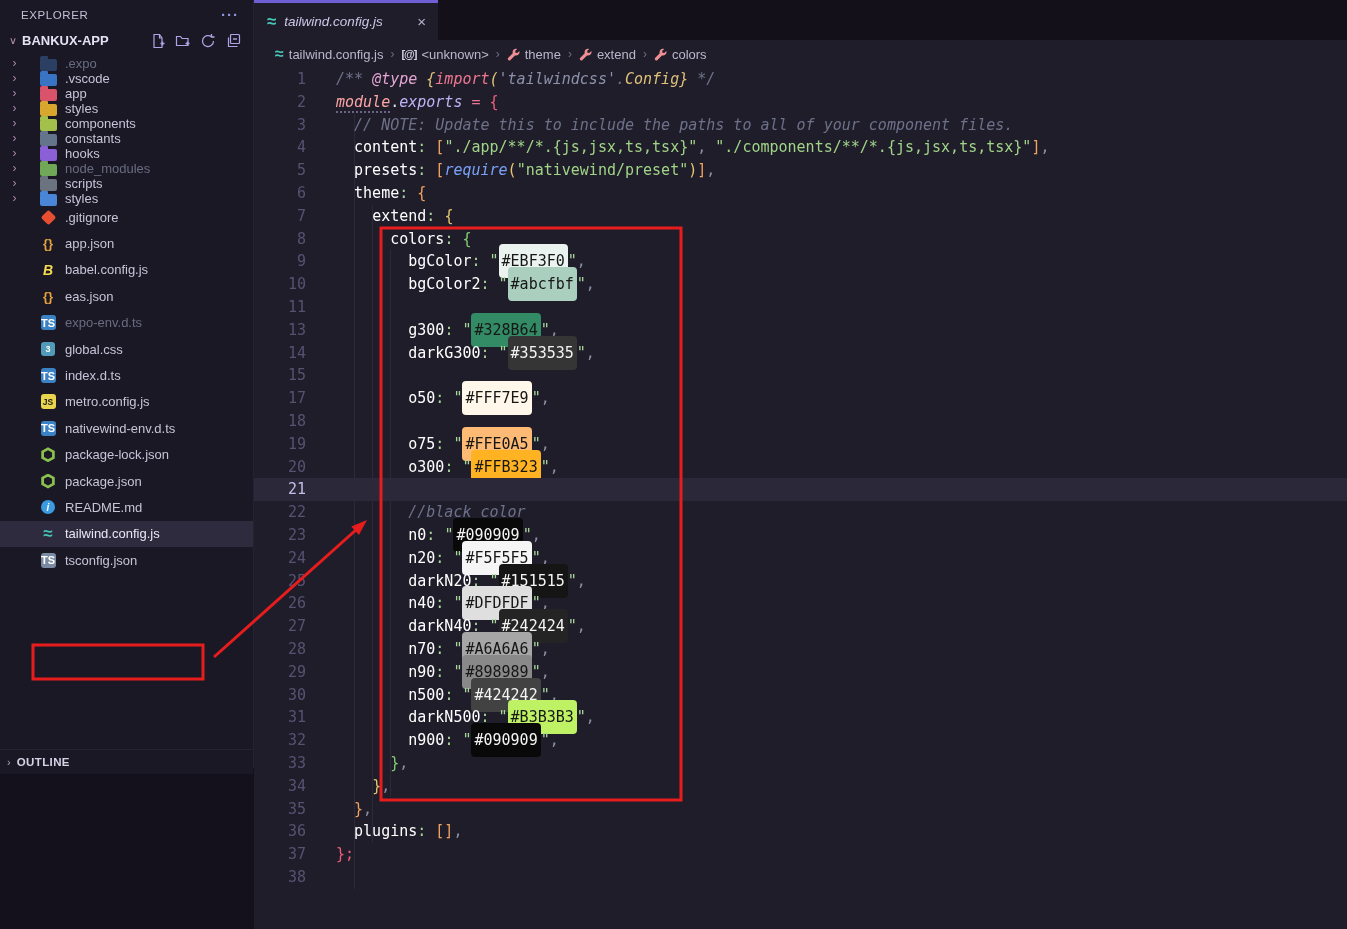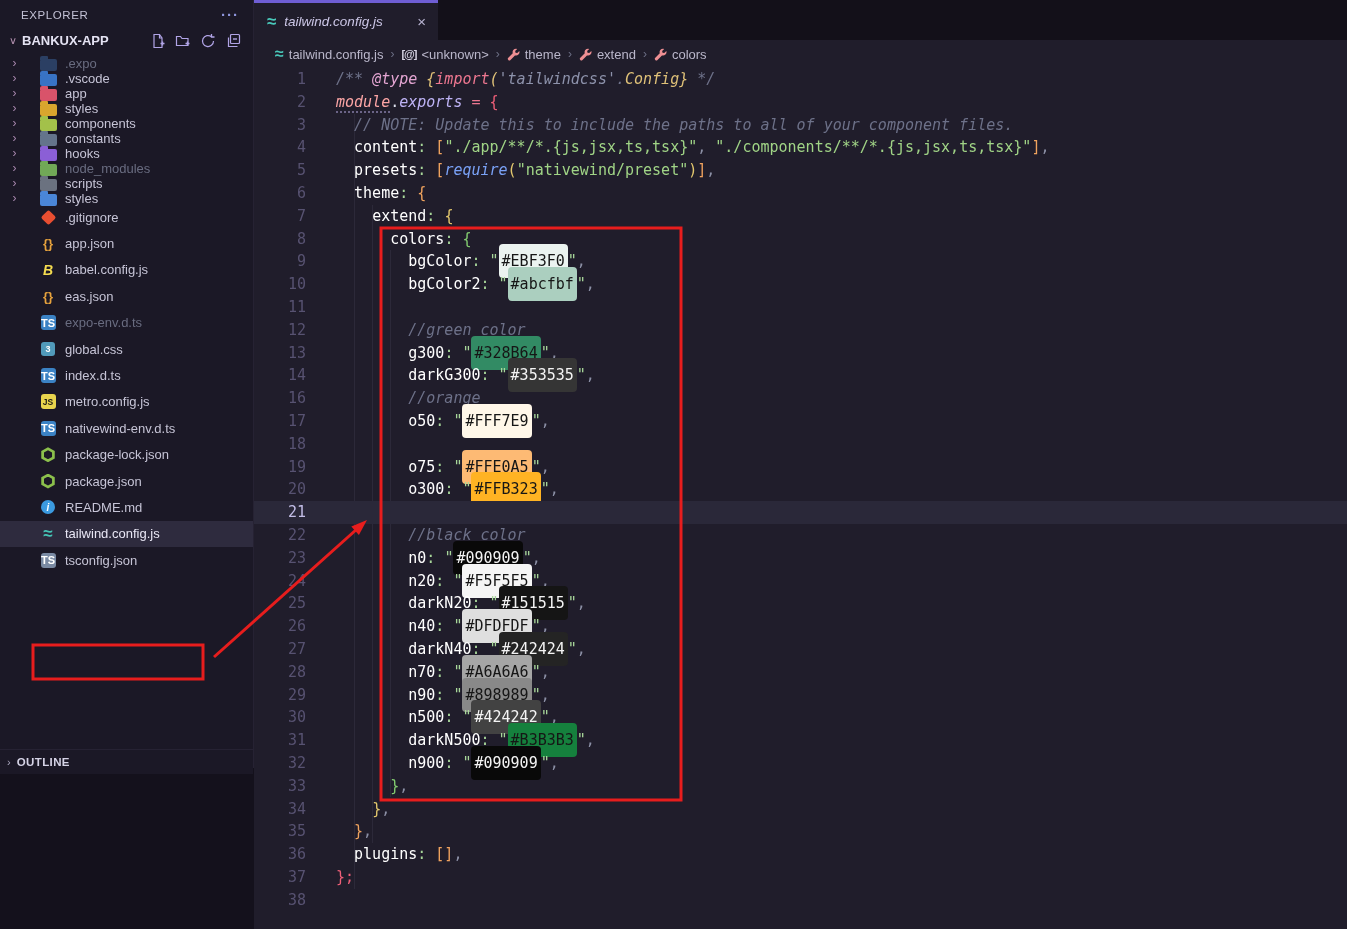--- a/index.html
+++ b/index.html
@@ -344,39 +344,38 @@
         <div class="line"><span class="ln">2</span><span class="lc"><span class="modu">module</span><span class="wh">.</span><span class="mod">exports</span><span class="wh"> </span><span class="kw">=</span><span class="wh"> </span><span class="b1">{</span></span></div>
         <div class="line"><span class="ln">3</span><span class="lc"><span class="wh">  </span><span class="cm">// NOTE: Update this to include the paths to all of your component files.</span></span></div>
         <div class="line"><span class="ln">4</span><span class="lc"><span class="wh">  </span><span class="pr">content</span><span class="co">:</span><span class="wh"> </span><span class="b2">[</span><span class="st">"./app/**/*.{js,jsx,ts,tsx}"</span><span class="cma">, </span><span class="st">"./components/**/*.{js,jsx,ts,tsx}"</span><span class="b2">]</span><span class="cma">,</span></span></div>
         <div class="line"><span class="ln">5</span><span class="lc"><span class="wh">  </span><span class="pr">presets</span><span class="co">:</span><span class="wh"> </span><span class="b2">[</span><span class="imp" style="color: rgb(122, 162, 247);">require</span><span class="b3">(</span><span class="st">"nativewind/preset"</span><span class="b3">)</span><span class="b2">]</span><span class="cma">,</span></span></div>
         <div class="line"><span class="ln">6</span><span class="lc"><span class="wh">  </span><span class="pr">theme</span><span class="co">:</span><span class="wh"> </span><span class="b2">{</span></span></div>
         <div class="line"><span class="ln">7</span><span class="lc"><span class="wh">    </span><span class="pr">extend</span><span class="co">:</span><span class="wh"> </span><span class="b3">{</span></span></div>
         <div class="line"><span class="ln">8</span><span class="lc"><span class="wh">      </span><span class="pr">colors</span><span class="co">:</span><span class="wh"> </span><span class="b4">{</span></span></div>
         <div class="line"><span class="ln">9</span><span class="lc"><span class="wh">        </span><span class="pr">bgColor</span><span class="co">:</span><span class="wh"> </span><span class="q">"</span><span class="sw sw-d" style="background: rgb(235, 243, 240);">#EBF3F0</span><span class="q">"</span><span class="cma">,</span></span></div>
         <div class="line"><span class="ln">10</span><span class="lc"><span class="wh">        </span><span class="pr">bgColor2</span><span class="co">:</span><span class="wh"> </span><span class="q">"</span><span class="sw sw-d" style="background: rgb(171, 207, 191);">#abcfbf</span><span class="q">"</span><span class="cma">,</span></span></div>
         <div class="line"><span class="ln">11</span><span class="lc"></span></div>
-        <div class="line"><span class="ln">12</span><span class="lc"><span class="wh">        </span><span class="cm">//green color</span></span></div>
         <div class="line"><span class="ln">13</span><span class="lc"><span class="wh">        </span><span class="pr">g300</span><span class="co">:</span><span class="wh"> </span><span class="q">"</span><span class="sw sw-d" style="background: rgb(50, 139, 100);">#328B64</span><span class="q">"</span><span class="cma">,</span></span></div>
         <div class="line"><span class="ln">14</span><span class="lc"><span class="wh">        </span><span class="pr">darkG300</span><span class="co">:</span><span class="wh"> </span><span class="q">"</span><span class="sw sw-l" style="background: rgb(53, 53, 53);">#353535</span><span class="q">"</span><span class="cma">,</span></span></div>
-        <div class="line"><span class="ln">16</span><span class="lc"><span class="wh">        </span><span class="cm">//orange</span></span></div>
+        <div class="line"><span class="ln">15</span><span class="lc"></span></div>
         <div class="line"><span class="ln">17</span><span class="lc"><span class="wh">        </span><span class="pr">o50</span><span class="co">:</span><span class="wh"> </span><span class="q">"</span><span class="sw sw-d" style="background: rgb(255, 247, 233);">#FFF7E9</span><span class="q">"</span><span class="cma">,</span></span></div>
         <div class="line"><span class="ln">18</span><span class="lc"></span></div>
         <div class="line"><span class="ln">19</span><span class="lc"><span class="wh">        </span><span class="pr">o75</span><span class="co">:</span><span class="wh"> </span><span class="q">"</span><span class="sw sw-d" style="background: #fdba74;">#FFE0A5</span><span class="q">"</span><span class="cma">,</span></span></div>
         <div class="line"><span class="ln">20</span><span class="lc"><span class="wh">        </span><span class="pr">o300</span><span class="co">:</span><span class="wh"> </span><span class="q">"</span><span class="sw sw-d" style="background: rgb(255, 179, 35);">#FFB323</span><span class="q">"</span><span class="cma">,</span></span></div>
         <div class="line cur"><span class="ln">21</span><span class="lc"></span></div>
         <div class="line"><span class="ln">22</span><span class="lc"><span class="wh">        </span><span class="cm">//black color</span></span></div>
         <div class="line"><span class="ln">23</span><span class="lc"><span class="wh">        </span><span class="pr">n0</span><span class="co">:</span><span class="wh"> </span><span class="q">"</span><span class="sw sw-l" style="background: rgb(9, 9, 9);">#090909</span><span class="q">"</span><span class="cma">,</span></span></div>
         <div class="line"><span class="ln">24</span><span class="lc"><span class="wh">        </span><span class="pr">n20</span><span class="co">:</span><span class="wh"> </span><span class="q">"</span><span class="sw sw-d" style="background: rgb(245, 245, 245);">#F5F5F5</span><span class="q">"</span><span class="cma">,</span></span></div>
         <div class="line"><span class="ln">25</span><span class="lc"><span class="wh">        </span><span class="pr">darkN20</span><span class="co">:</span><span class="wh"> </span><span class="q">"</span><span class="sw sw-l" style="background: rgb(21, 21, 21);">#151515</span><span class="q">"</span><span class="cma">,</span></span></div>
         <div class="line"><span class="ln">26</span><span class="lc"><span class="wh">        </span><span class="pr">n40</span><span class="co">:</span><span class="wh"> </span><span class="q">"</span><span class="sw sw-d" style="background: rgb(223, 223, 223);">#DFDFDF</span><span class="q">"</span><span class="cma">,</span></span></div>
         <div class="line"><span class="ln">27</span><span class="lc"><span class="wh">        </span><span class="pr">darkN40</span><span class="co">:</span><span class="wh"> </span><span class="q">"</span><span class="sw sw-l" style="background: rgb(36, 36, 36);">#242424</span><span class="q">"</span><span class="cma">,</span></span></div>
         <div class="line"><span class="ln">28</span><span class="lc"><span class="wh">        </span><span class="pr">n70</span><span class="co">:</span><span class="wh"> </span><span class="q">"</span><span class="sw sw-d" style="background: rgb(166, 166, 166);">#A6A6A6</span><span class="q">"</span><span class="cma">,</span></span></div>
         <div class="line"><span class="ln">29</span><span class="lc"><span class="wh">        </span><span class="pr">n90</span><span class="co">:</span><span class="wh"> </span><span class="q">"</span><span class="sw sw-d" style="background: rgb(137, 137, 137);">#898989</span><span class="q">"</span><span class="cma">,</span></span></div>
         <div class="line"><span class="ln">30</span><span class="lc"><span class="wh">        </span><span class="pr">n500</span><span class="co">:</span><span class="wh"> </span><span class="q">"</span><span class="sw sw-l" style="background: rgb(66, 66, 66);">#424242</span><span class="q">"</span><span class="cma">,</span></span></div>
-        <div class="line"><span class="ln">31</span><span class="lc"><span class="wh">        </span><span class="pr">darkN500</span><span class="co">:</span><span class="wh"> </span><span class="q">"</span><span class="sw sw-d" style="background: #15803d; margin-top: 9px;">#B3B3B3</span><span class="q">"</span><span class="cma">,</span></span></div>
+        <div class="line"><span class="ln">31</span><span class="lc"><span class="wh">        </span><span class="pr">darkN500</span><span class="co">:</span><span class="wh"> </span><span class="q">"</span><span class="sw sw-d" style="background: #bef264; margin-top: 9px;">#B3B3B3</span><span class="q">"</span><span class="cma">,</span></span></div>
         <div class="line"><span class="ln">32</span><span class="lc"><span class="wh">        </span><span class="pr">n900</span><span class="co">:</span><span class="wh"> </span><span class="q">"</span><span class="sw sw-l" style="background: rgb(9, 9, 9);">#090909</span><span class="q">"</span><span class="cma">,</span></span></div>
         <div class="line"><span class="ln">33</span><span class="lc"><span class="wh">      </span><span class="b4">}</span><span class="cma">,</span></span></div>
         <div class="line"><span class="ln">34</span><span class="lc"><span class="wh">    </span><span class="b3">}</span><span class="cma">,</span></span></div>
         <div class="line"><span class="ln">35</span><span class="lc"><span class="wh">  </span><span class="b2">}</span><span class="cma">,</span></span></div>
         <div class="line"><span class="ln">36</span><span class="lc"><span class="wh">  </span><span class="pr">plugins</span><span class="co">:</span><span class="wh"> </span><span class="b2">[]</span><span class="cma">,</span></span></div>
         <div class="line"><span class="ln">37</span><span class="lc"><span class="b1">};</span></span></div>
         <div class="line"><span class="ln">38</span><span class="lc"></span></div>
       </div>
   </div>
 </div>

